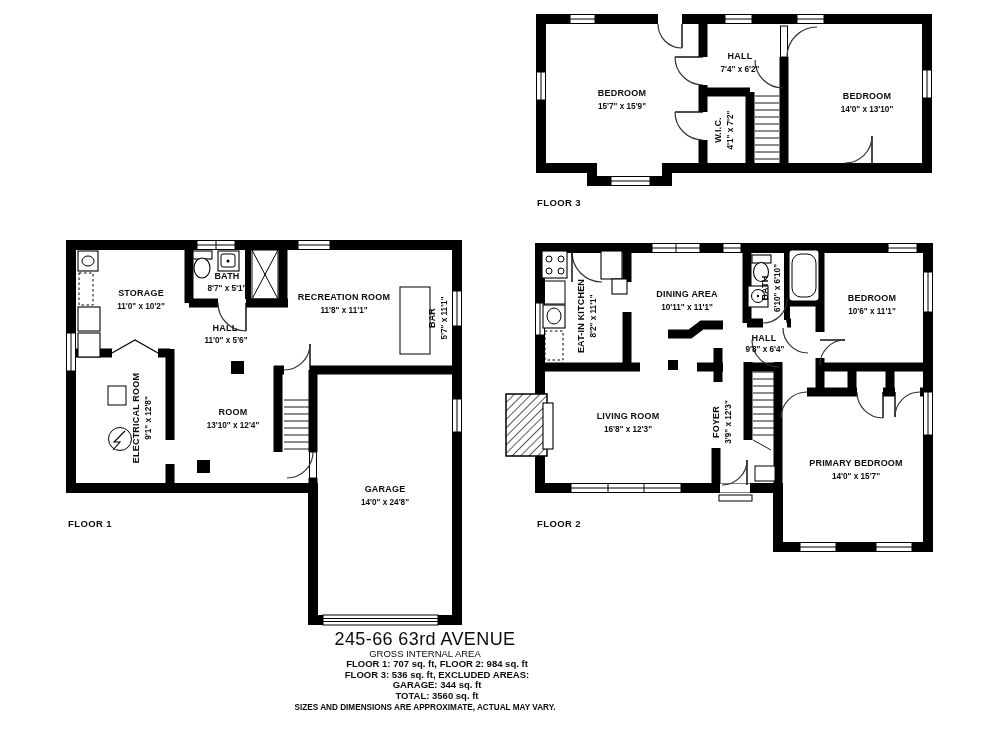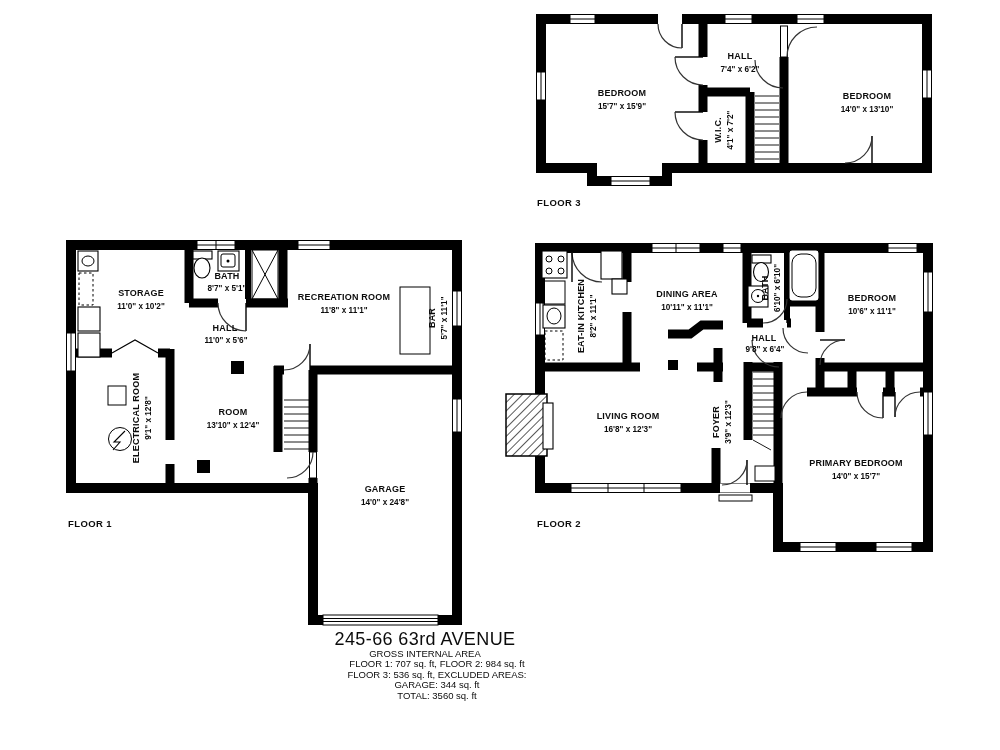--- a/index.html
+++ b/index.html
@@ -21,21 +21,21 @@
   .dash{fill:none;stroke:#000;stroke-width:1;stroke-dasharray:2.5 2.5;}
   .stair{stroke:#000;stroke-width:0.9;fill:none;}
   .col{fill:#000;stroke:none;}
   .rn{font:700 9px "Liberation Sans",sans-serif;fill:#0c0c0c;text-anchor:middle;letter-spacing:.2px;}
   .rd{font:700 8.2px "Liberation Sans",sans-serif;fill:#0c0c0c;text-anchor:middle;}
   .fl{font:700 9.5px "Liberation Sans",sans-serif;fill:#0c0c0c;letter-spacing:.4px;}
   #titleblock{position:absolute;left:0;top:631px;width:850px;text-align:center;color:#0b0b0b;}
   #titleblock .addr1{font-size:18px;line-height:17px;letter-spacing:.4px;}
   #titleblock .addr2{font-size:15px;line-height:16px;margin-bottom:6px;letter-spacing:.3px;}
   #titleblock .areahead{font-size:9.5px;line-height:11px;font-weight:400;}
-  #titleblock .areal{font-size:9.5px;line-height:10.5px;font-weight:400;padding-left:24px;}
+  #titleblock .areal{font-size:9.5px;line-height:10.5px;font-weight:700;padding-left:24px;}
   #titleblock .disc{font-size:8.2px;line-height:10px;font-weight:700;margin-top:2px;}
 </style>
 </head>
 <body>
 
 <div id="page">
 <svg width="1000" height="750" viewBox="0 0 1000 750">
   <defs>
     <pattern id="hatch" width="6" height="6" patternUnits="userSpaceOnUse" patternTransform="rotate(45)">
       <rect width="6" height="6" fill="#fff"></rect>
@@ -274,14 +274,15 @@
   </g>
 </svg>
 
 <div id="titleblock">
   <div class="addr1">245-66 63rd AVENUE</div>
   <div class="areahead">GROSS INTERNAL AREA</div>
   <div class="areal">FLOOR 1: 707 sq. ft, FLOOR 2: 984 sq. ft</div>
   <div class="areal">FLOOR 3: 536 sq. ft, EXCLUDED AREAS:</div>
   <div class="areal">GARAGE: 344 sq. ft</div>
   <div class="areal">TOTAL: 3560 sq. ft</div>
+  <div class="disc">SIZES AND DIMENSIONS ARE APPROXIMATE, ACTUAL MAY VARY.</div>
 </div>
 </div>
 
 </body></html>

